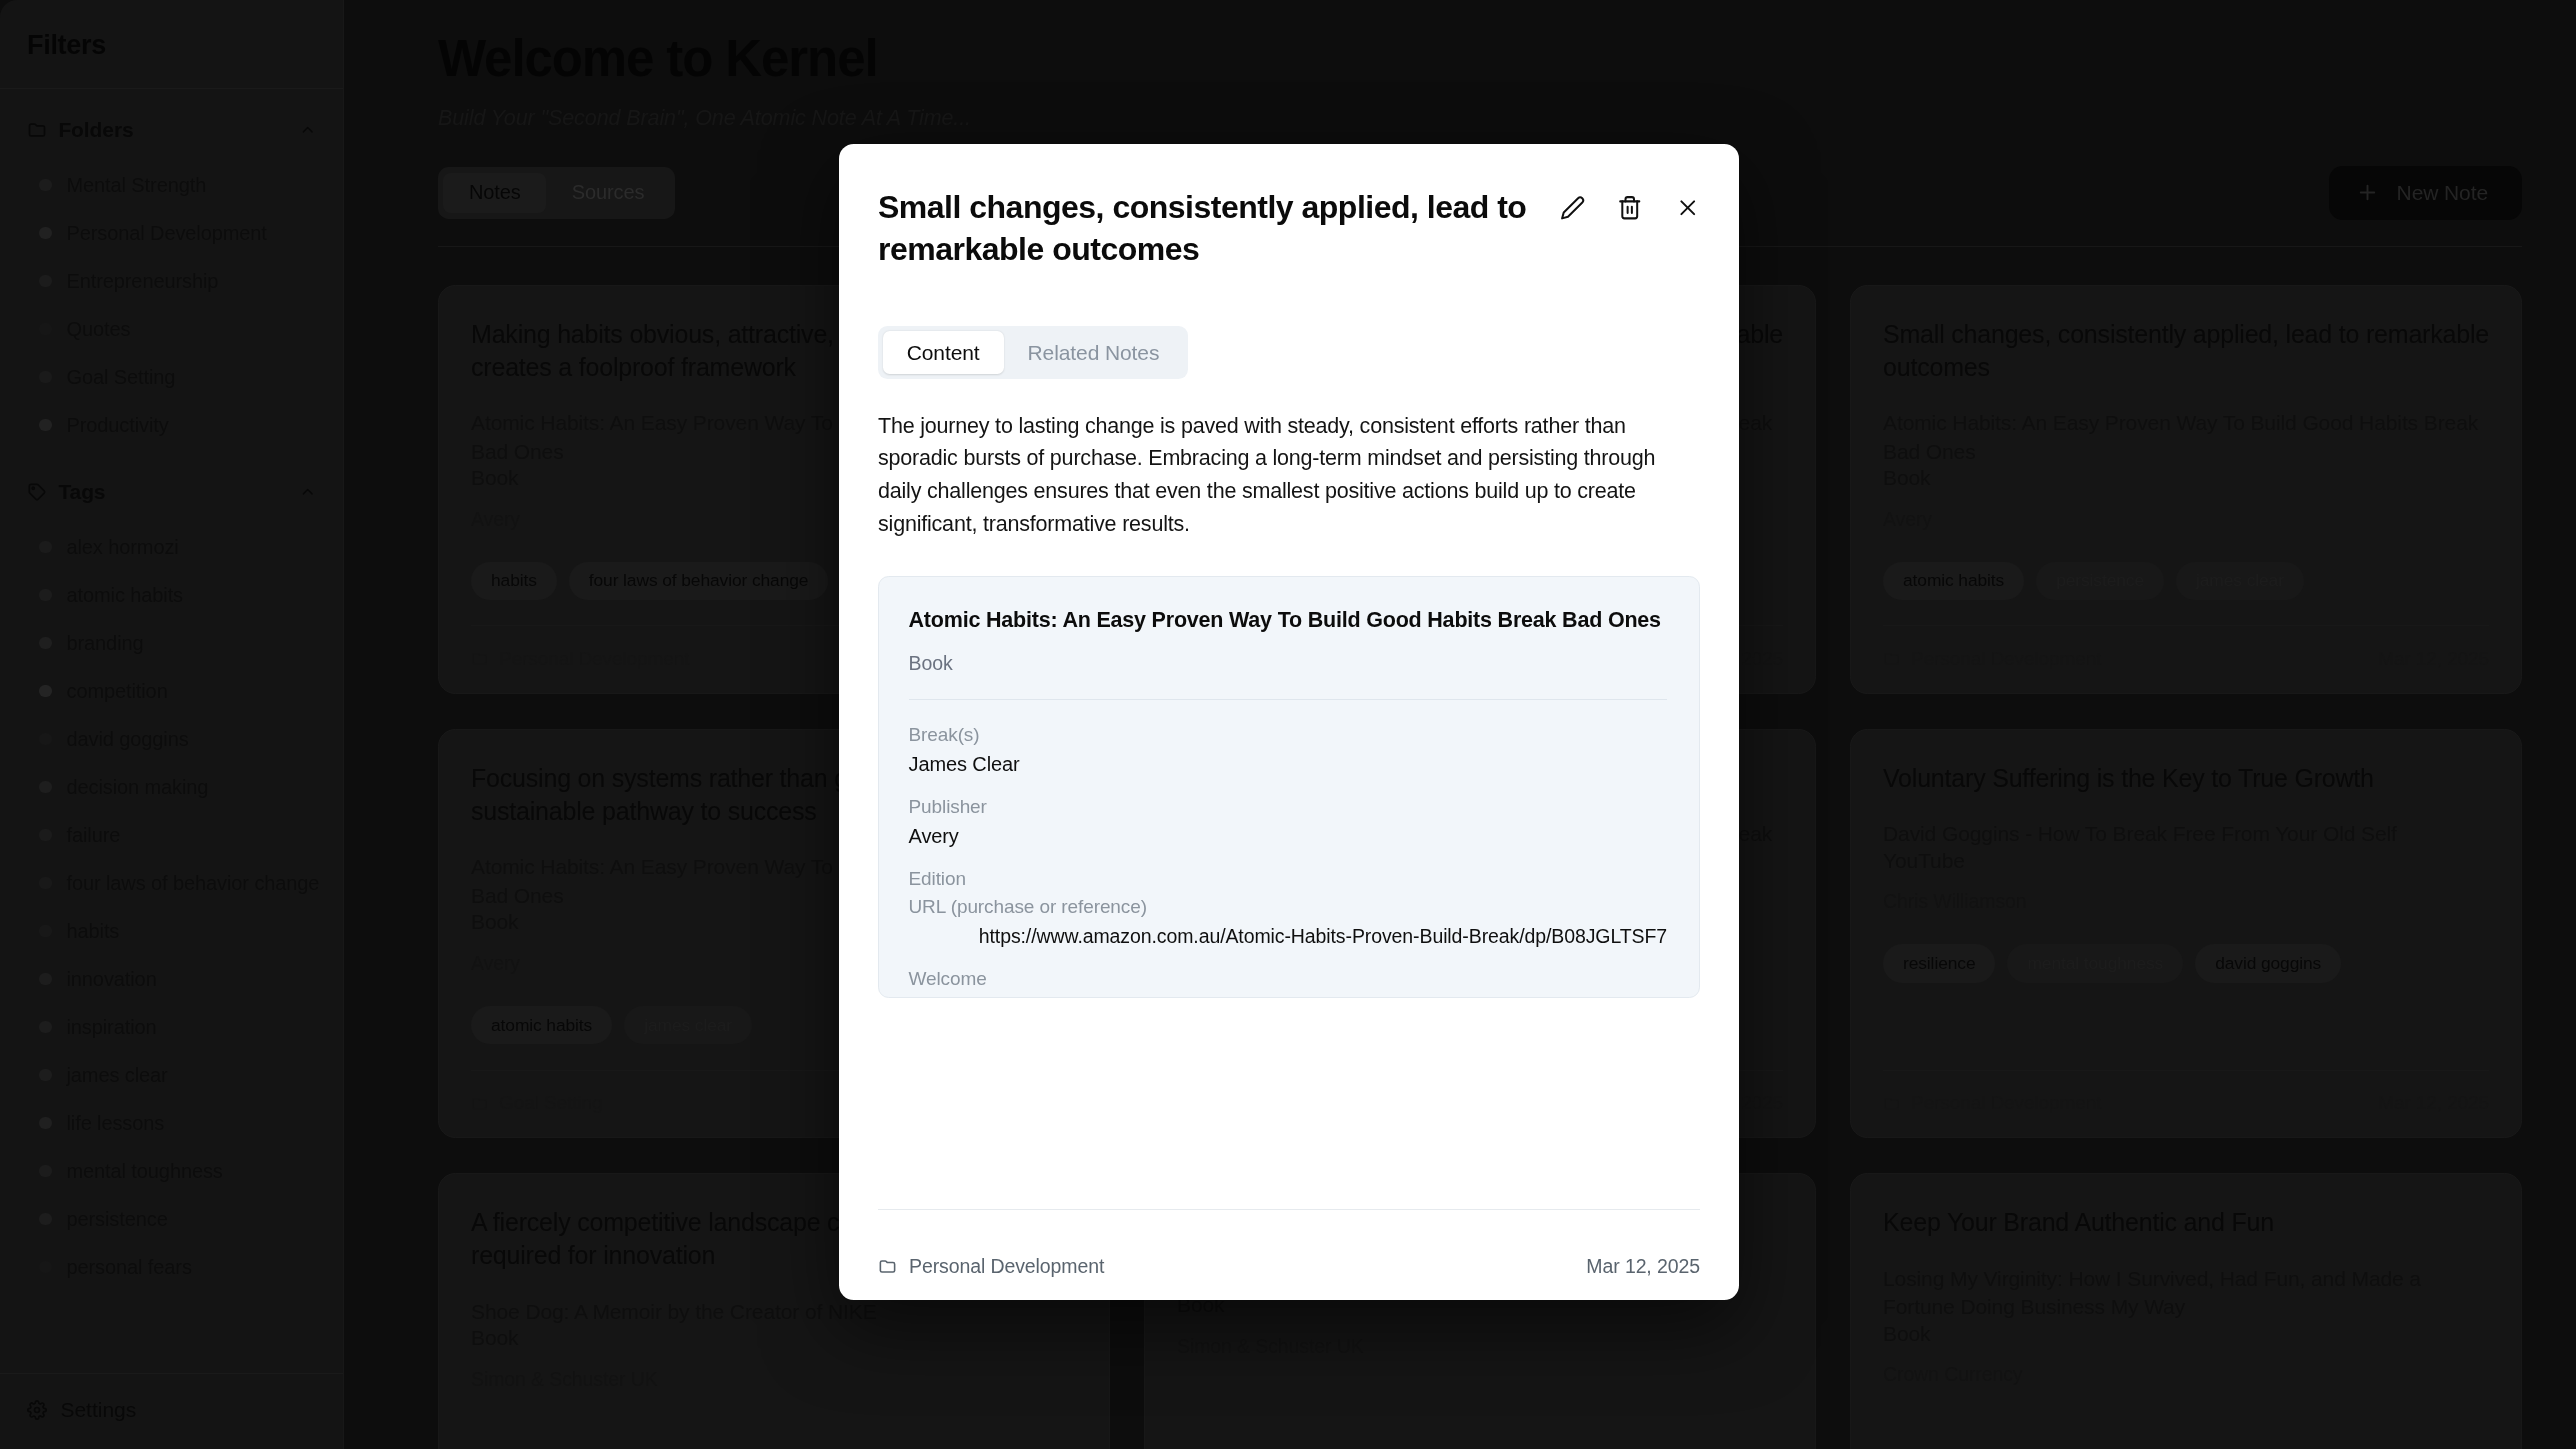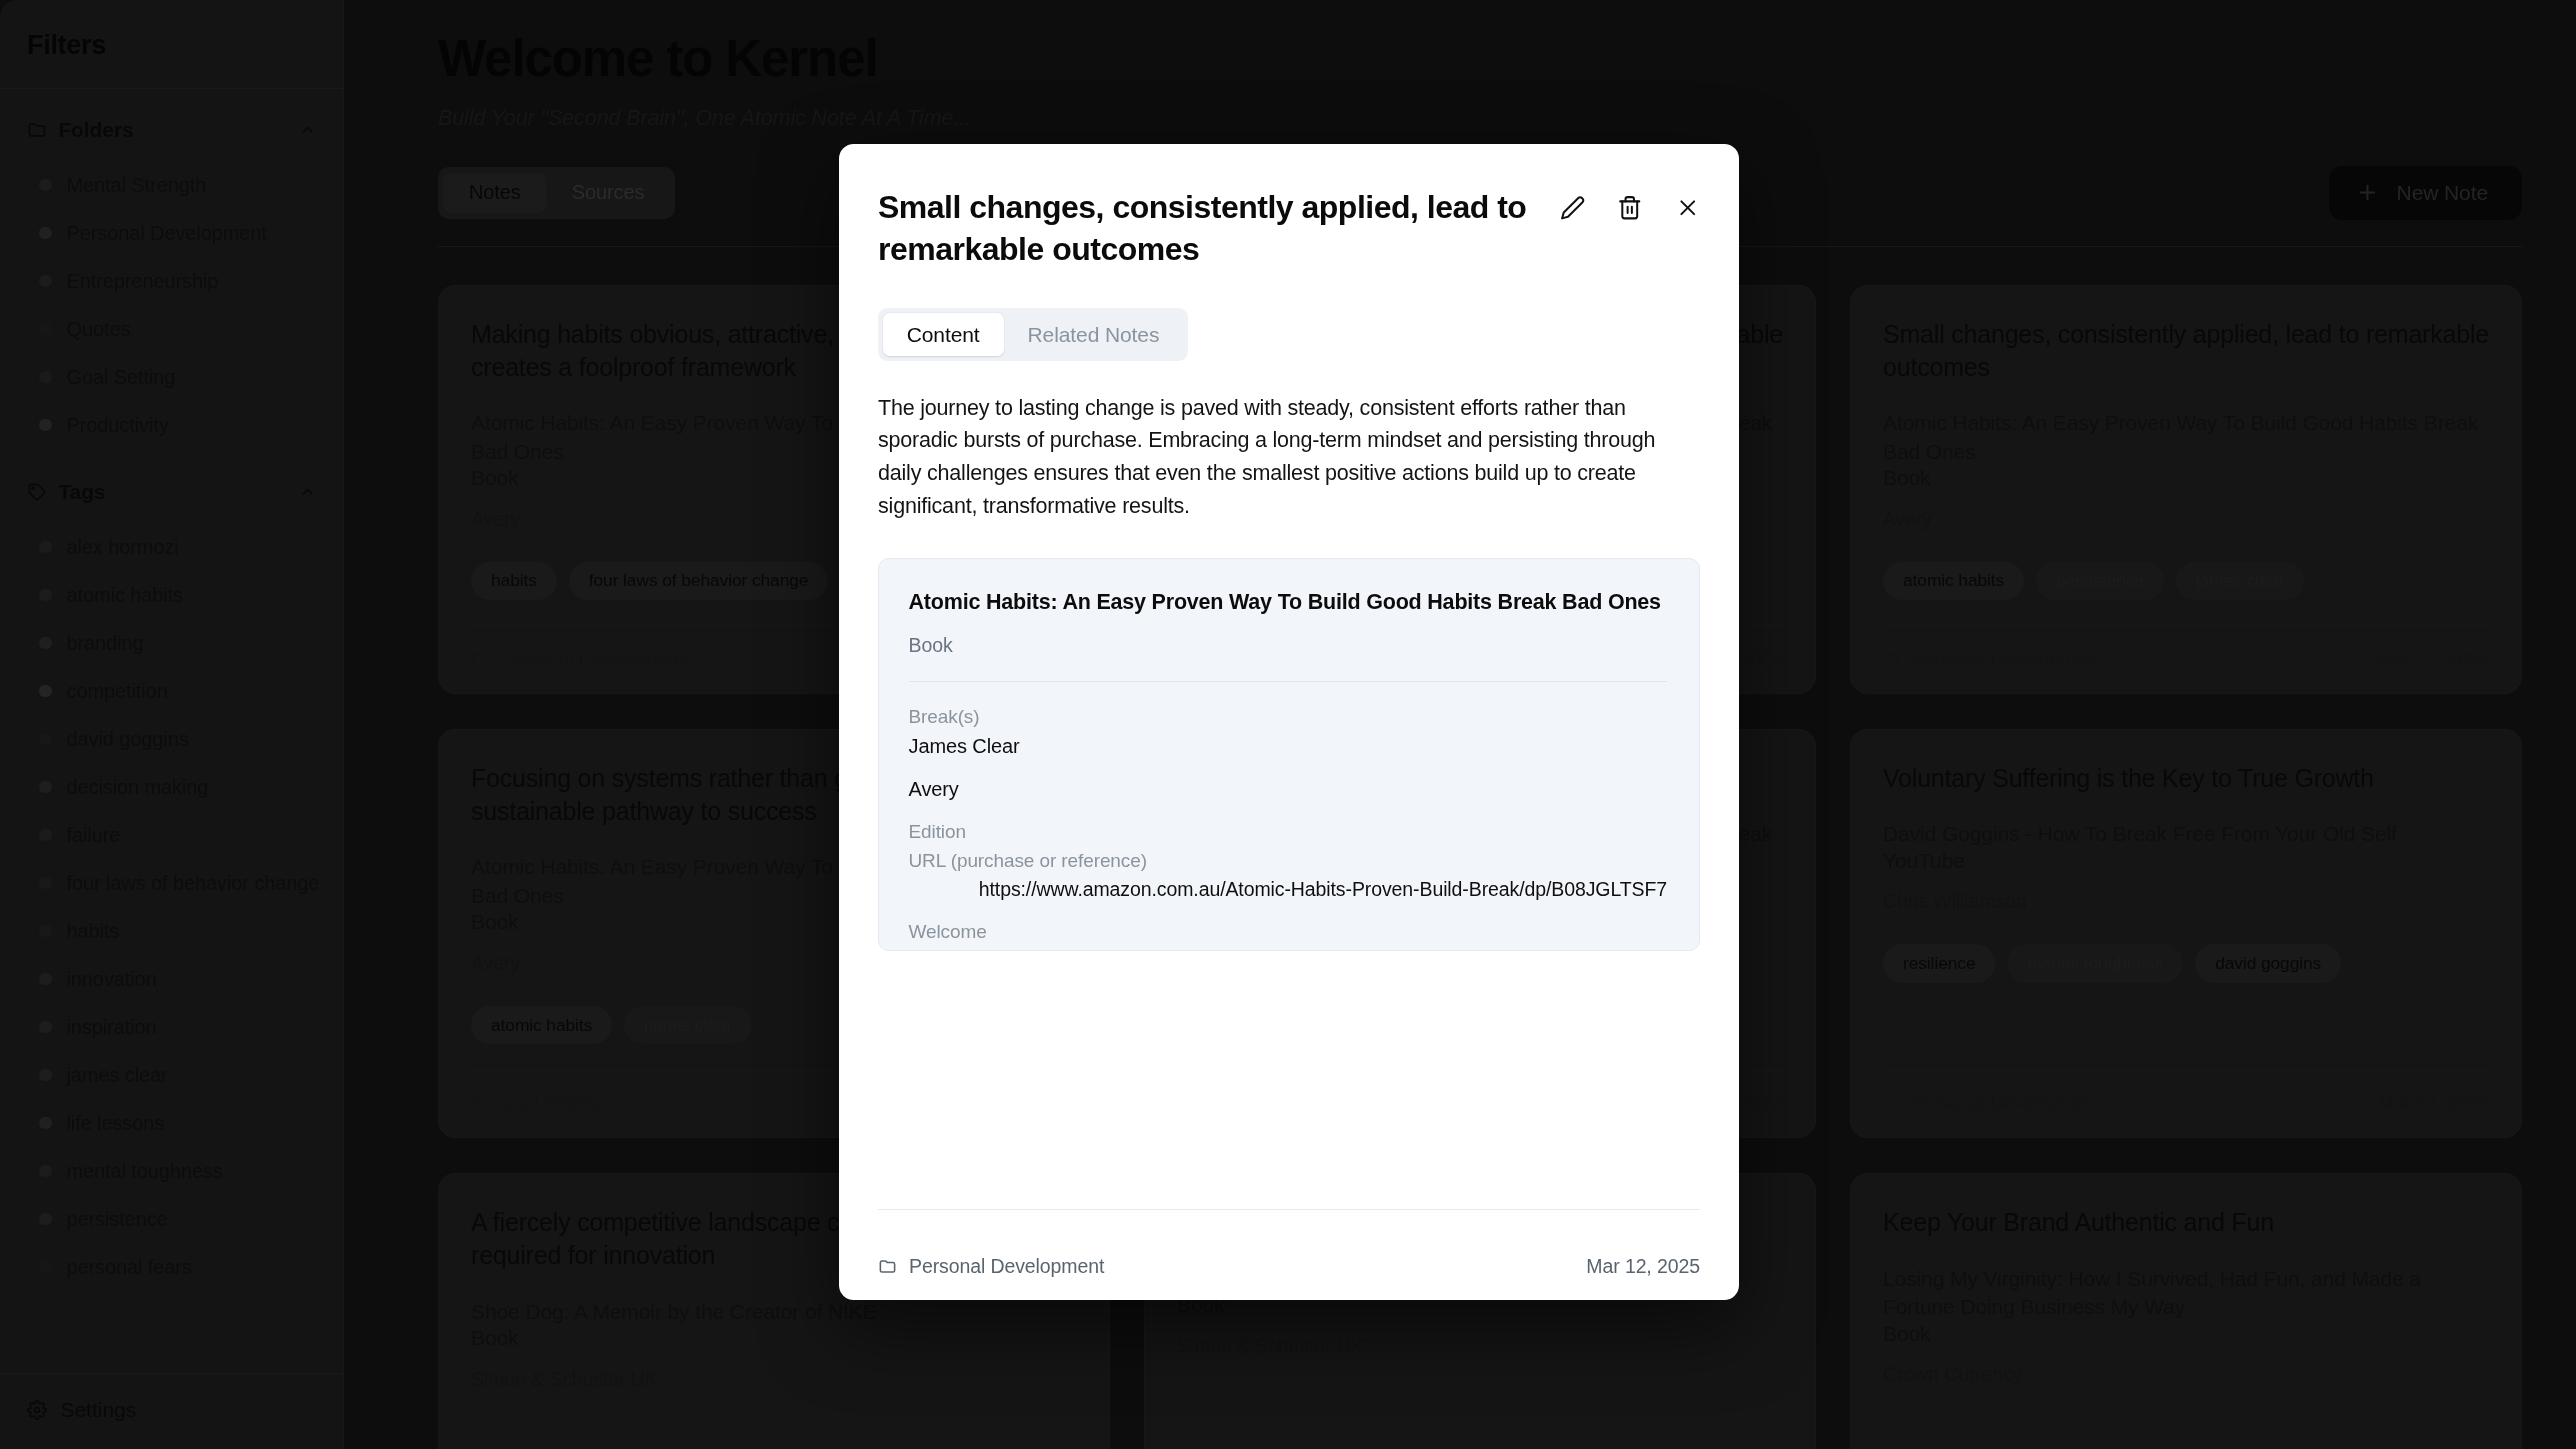--- a/index.html
+++ b/index.html
@@ -176,21 +176,21 @@
     display: flex; align-items: flex-start; gap: 20px;
   }
   .modal-title {
     flex: 1;
     font-size: 32px; font-weight: 700; color: #0b0b0b;
     line-height: 1.32; letter-spacing: -0.5px;
   }
   .modal-actions { display: flex; align-items: center; gap: 32px; padding-top: 9.4px; }
   .mic { width: 25.5px; height: 25.5px; color: #111; }
   .modal-tabs {
-    margin: 38px 39px 0 39px;
+    margin: 56px 39px 0 39px;
     display: inline-flex; align-self: flex-start;
     background: #eef2f6; border-radius: 9.4px; padding: 4.7px;
   }
   .mtab {
     padding: 9.4px 24px; border-radius: 6.7px;
     font-size: 21px; color: #8a94a0; letter-spacing: -0.1px;
   }
   .mtab.active { background: #ffffff; color: #0d0d0d; box-shadow: 0 0.7px 2px rgba(0,0,0,0.13); }
   .modal-body {
     flex: 1; overflow: hidden;
@@ -594,20 +594,21 @@
     <div class="modal-body">
       <div class="modal-para">The journey to lasting change is paved with steady, consistent efforts rather than sporadic bursts of purchase. Embracing a long-term mindset and persisting through daily challenges ensures that even the smallest positive actions build up to create significant, transformative results.</div>
 
       <div class="source-card">
         <div class="source-title">Atomic Habits: An Easy Proven Way To Build Good Habits Break Bad Ones</div>
         <div class="source-type">Book</div>
 
         <div class="meta-label">Break(s)</div>
         <div class="meta-value">James Clear</div>
 
+        <div class="meta-label">Publisher</div>
         <div class="meta-value">Avery</div>
 
         <div class="meta-label">Edition</div>
 
 
         <div class="meta-label">URL (purchase or reference)</div>
         <div class="meta-value url">https://www.amazon.com.au/Atomic-Habits-Proven-Build-Break/dp/B08JGLTSF7</div>
 
         <div class="meta-label">Welcome</div>
       </div>

